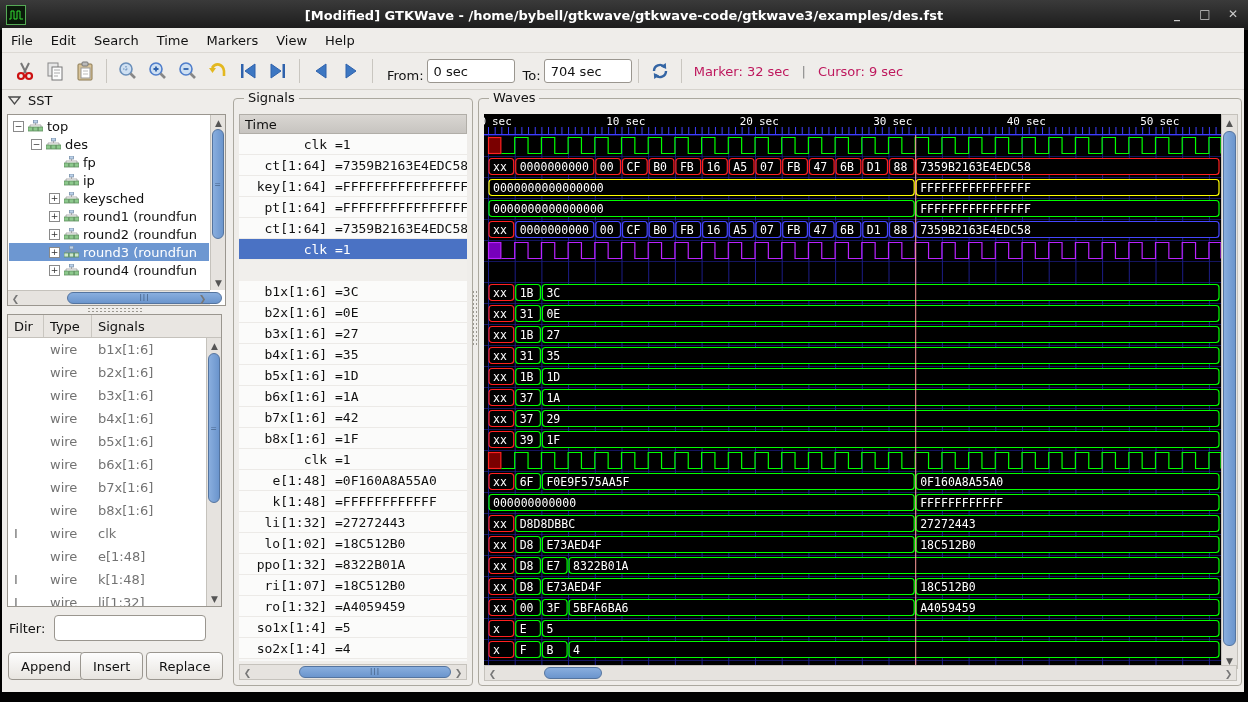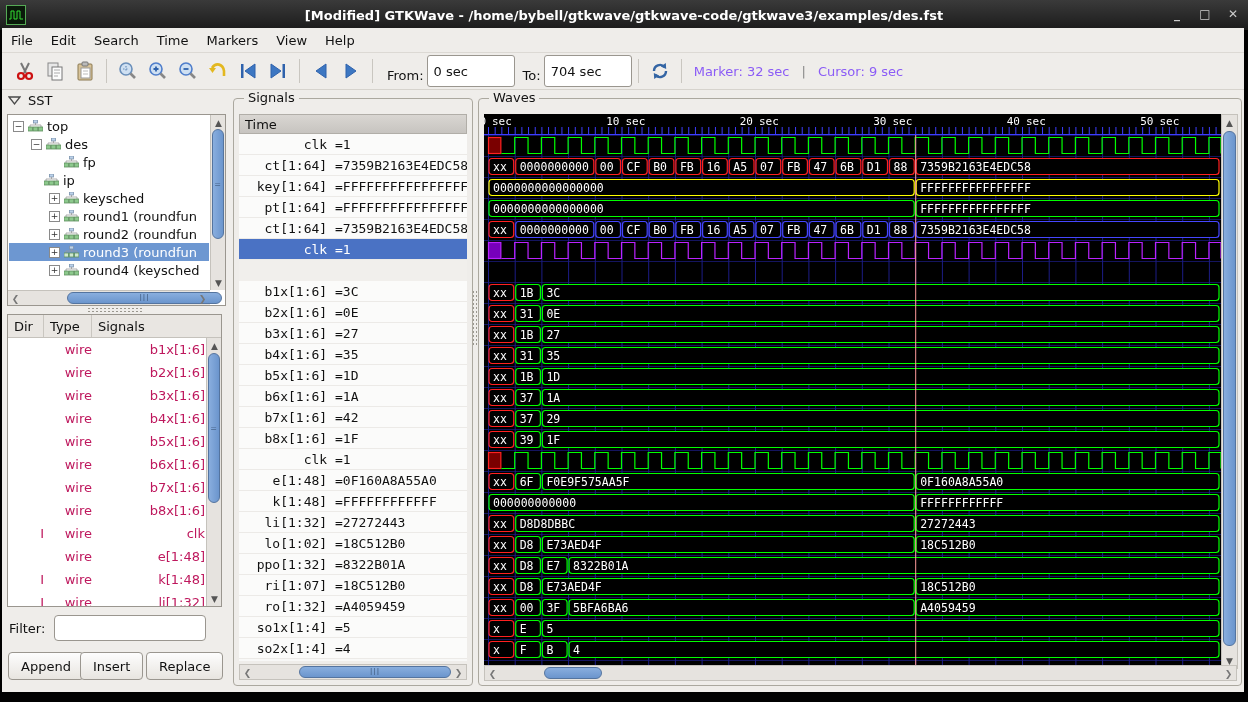--- a/index.html
+++ b/index.html
@@ -14,23 +14,23 @@
   #win-controls { position:absolute; right:8px; top:0; height:28px; display:flex; align-items:center; gap:14px; color:#ccc; font-weight:bold; }
   .winbtn { width:14px; text-align:center; cursor:default; font-size:12px; }
   
   #menubar { position:absolute; left:2px; top:28px; width:1242px; height:25px; background:#efedea; display:flex; align-items:center; border-bottom:1px solid #dcd9d4; }
   .menu-item { padding:3px 9px; color:#111; }
   
   #toolbar { position:absolute; left:2px; top:53px; width:1242px; height:37px; background:#efedea; border-bottom:1px solid #d6d3cd; display:flex; align-items:center; }
   .tbtn { height:28px; min-width:28px; display:flex; align-items:center; justify-content:center; margin:0 1px; border-radius:3px; }
   .tsep { width:1px; height:24px; background:#c9c6c0; margin:0 6px; }
   .tlabel { margin:8px 3px 0 8px; color:#111; }
-  .tentry { height:32px; border:1px solid #9a968f; border-radius:3px; background:#fff; padding:0 6px; font-family:"DejaVu Sans",sans-serif; font-size:13px; color:#111; }
+  .tentry { height:24px; border:1px solid #9a968f; border-radius:3px; background:#fff; padding:0 6px; font-family:"DejaVu Sans",sans-serif; font-size:13px; color:#111; }
   #from-entry { width:88px; } #to-entry { width:88px; }
-  .status-text { color:#8b5cf6; margin:0 6px; }
+  .status-text { color:#be185d; margin:0 6px; }
   
   #main { position:absolute; left:2px; top:90px; width:1242px; height:602px; background:#efedea; }
   
   #sst-header { position:absolute; left:6px; top:3px; display:flex; align-items:center; gap:7px; color:#111; }
   .panel { background:#fff; border:1px solid #9a968f; position:absolute; }
   #tree-panel { left:5px; top:24px; width:219px; height:192px; overflow:hidden; }
   .tree-row { height:18px; display:flex; align-items:center; white-space:nowrap; overflow:hidden; color:#111; }
   .tree-row.selected { background:#6d97d1; color:#fff; }
   .expander { width:11px; height:11px; border:1px solid #8a8a8a; background:#fff; color:#333; font-size:9px; line-height:9px; text-align:center; margin-right:4px; flex:none; }
   .exp-none { width:11px; margin-right:4px; border:none; background:transparent; flex:none; }
@@ -38,21 +38,21 @@
   .vscroll { position:absolute; right:0; top:0; width:15px; background:#e6e3df; border-left:1px solid #c5c2bc; }
   .hscroll { position:absolute; left:0; bottom:0; height:15px; background:#e6e3df; border-top:1px solid #c5c2bc; }
   .sb-thumb { position:absolute; background:linear-gradient(90deg,#89aede,#6b95cd); border:1px solid #54749f; border-radius:6px; }
   .sb-thumb.h { background:linear-gradient(#89aede,#6b95cd);margin-left:44px; }
   .sb-btn { position:absolute; width:15px; height:15px; color:#555; font-size:9px; display:flex; align-items:center; justify-content:center; }
   .grip { color:#49678e; font-size:8px; letter-spacing:1px; }
   
   #table-panel { left:5px; top:224px; width:215px; height:293px; overflow:hidden; }
   #table-head { display:flex; height:23px; background:#e9e6e2; border-bottom:1px solid #c5c2bc; color:#111; align-items:center; }
   .th { padding-left:6px; border-right:1px solid #c9c6c0; height:100%; display:flex; align-items:center; }
-  .trow { display:flex; height:23px; align-items:center; color:#be185d;text-align:right; }
+  .trow { display:flex; height:23px; align-items:center; color:#737373; }
   .td { padding-left:6px; overflow:hidden; white-space:nowrap; }
   .c-dir { width:36px; } .c-type { width:48px; } .c-sig { flex:1; }
   
   #filter-label { position:absolute; left:7px; top:531px; color:#111; }
   #filter-input { position:absolute; left:52px; top:525px; width:152px; height:26px; border:1px solid #9a968f; border-radius:4px; background:#fff; }
   .gbtn { position:absolute; top:562px; height:28px; border:1px solid #9a968f; border-radius:4px;
     background:linear-gradient(#fdfdfd,#e8e5e0); color:#111; font-size:13px; font-family:"DejaVu Sans",sans-serif; padding:0 12px; }
   
   .frame { position:absolute; border:1px solid #aba89f; border-radius:4px; }
   .frame-label { position:absolute; top:-9px; left:10px; background:#efedea; padding:0 4px; color:#111; }
@@ -238,21 +238,21 @@
             <span class="exp-none"></span>
             <svg width="15" height="12" class="hier-icon">
               <rect x="5.5" y="0" width="4" height="3" fill="#bcd2ea" stroke="#7a92ac" stroke-width="0.8"></rect>
               <path d="M7.5 3v2 M2 7V5h11v2" stroke="#999" fill="none" stroke-width="0.8"></path>
               <rect x="0" y="7" width="4.5" height="4" fill="#8cc98c" stroke="#5d8f5d" stroke-width="0.8"></rect>
               <rect x="5.2" y="7" width="4.5" height="4" fill="#8cc98c" stroke="#5d8f5d" stroke-width="0.8"></rect>
               <rect x="10.4" y="7" width="4.5" height="4" fill="#8cc98c" stroke="#5d8f5d" stroke-width="0.8"></rect>
             </svg>
             <span>fp</span>
           </div>
-          <div class="tree-row" style="padding-left: 20px;">
+          <div class="tree-row" style="padding-left: 40px;">
             <span class="exp-none"></span>
             <svg width="15" height="12" class="hier-icon">
               <rect x="5.5" y="0" width="4" height="3" fill="#bcd2ea" stroke="#7a92ac" stroke-width="0.8"></rect>
               <path d="M7.5 3v2 M2 7V5h11v2" stroke="#999" fill="none" stroke-width="0.8"></path>
               <rect x="0" y="7" width="4.5" height="4" fill="#8cc98c" stroke="#5d8f5d" stroke-width="0.8"></rect>
               <rect x="5.2" y="7" width="4.5" height="4" fill="#8cc98c" stroke="#5d8f5d" stroke-width="0.8"></rect>
               <rect x="10.4" y="7" width="4.5" height="4" fill="#8cc98c" stroke="#5d8f5d" stroke-width="0.8"></rect>
             </svg>
             <span>ip</span>
           </div>
@@ -302,21 +302,21 @@
           </div>
           <div class="tree-row" style="padding-left: 40px;">
             <span class="expander">+</span>
             <svg width="15" height="12" class="hier-icon">
               <rect x="5.5" y="0" width="4" height="3" fill="#bcd2ea" stroke="#7a92ac" stroke-width="0.8"></rect>
               <path d="M7.5 3v2 M2 7V5h11v2" stroke="#999" fill="none" stroke-width="0.8"></path>
               <rect x="0" y="7" width="4.5" height="4" fill="#8cc98c" stroke="#5d8f5d" stroke-width="0.8"></rect>
               <rect x="5.2" y="7" width="4.5" height="4" fill="#8cc98c" stroke="#5d8f5d" stroke-width="0.8"></rect>
               <rect x="10.4" y="7" width="4.5" height="4" fill="#8cc98c" stroke="#5d8f5d" stroke-width="0.8"></rect>
             </svg>
-            <span>round4  (keysched</span>
+            <span>round4  (roundfun</span>
           </div>
         </div>
       <div class="vscroll" style="top:0; bottom:15px;">
         <div class="sb-btn" style="top:0;">▲</div>
         <div class="sb-thumb" style="left:1px; width:12px; top:14px; height:110px; display:flex; align-items:center; justify-content:center;">
             <span class="grip">=</span>
           </div>
         <div class="sb-btn" style="bottom:0;">▼</div>
       </div>
       <div class="hscroll" style="right:15px;">

